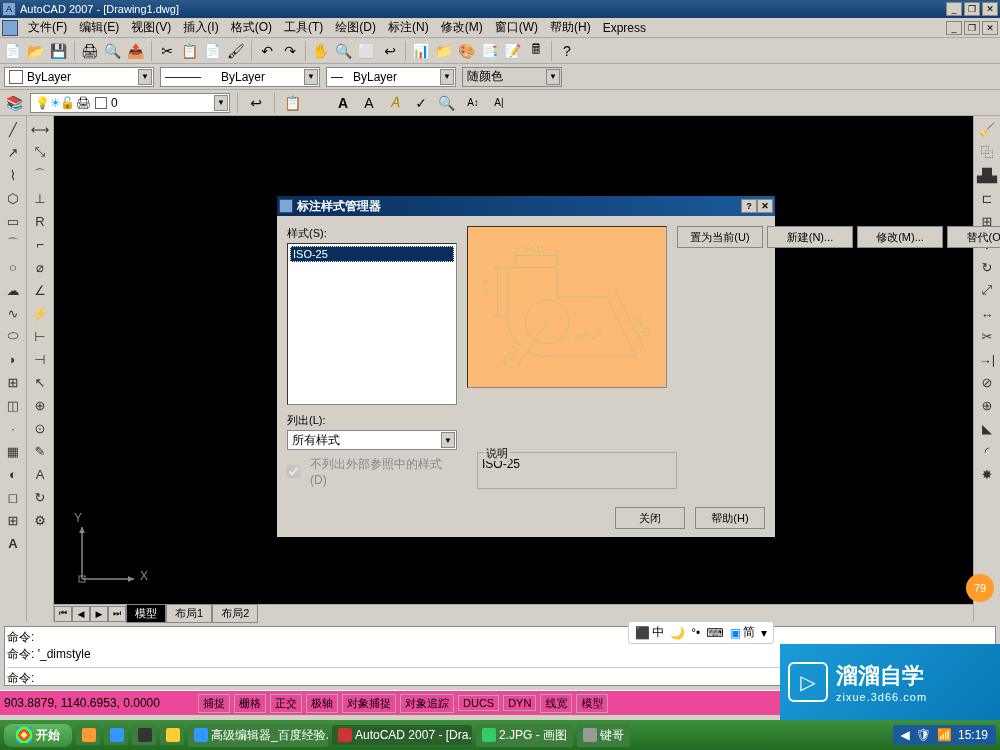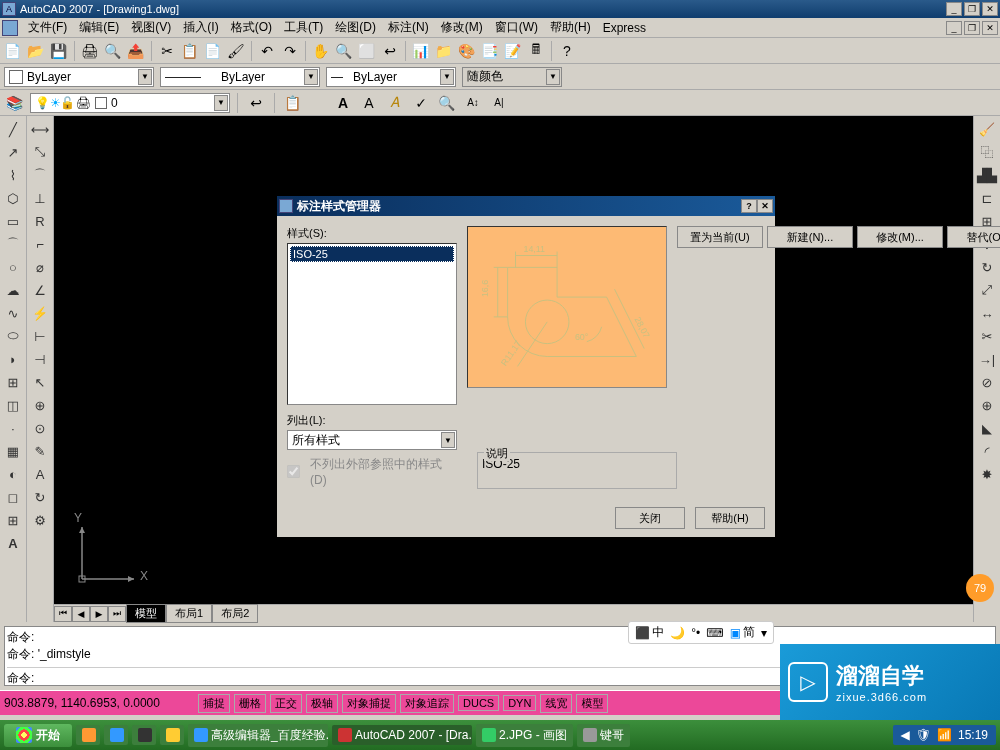--- a/index.html
+++ b/index.html
@@ -47,21 +47,21 @@
 
 .cmdarea { height: 60px; background: #fff; border: 1px solid #888; margin: 4px; overflow: hidden; font-family: monospace; font-size: 12px; padding: 2px; }
 .cmdline { display: block; }
 
 
 .statusbar { height: 20px; background: #ec4899; display: flex; align-items: center; padding: 12px 4px; border-top: 1px solid #fff; font-size: 11px; gap: 4px; }
 .sbtn { padding: 1px 4px; border: 1px solid #aaa; cursor: pointer; font-size: 11px; }
 
 
 .taskbar { position: absolute; bottom: 0; left: 0; right: 0; height: 30px; background: linear-gradient(to bottom, #3c8f3c, #226b22); display: flex; align-items: center; padding: 0 4px; gap: 4px; }
-.start { background: linear-gradient(to bottom, #5fb85f, #3c8f3c); color: #fff; padding: 3px 12px; border-radius: 3px; font-weight: bold; cursor: pointer; font-size: 12px; display: flex; align-items: center; gap: 4px; }
+.start { background: linear-gradient(to bottom, #5fb85f, #3c8f3c); color: #fff; padding: 3px 12px; border-radius: 8px; font-weight: bold; cursor: pointer; font-size: 12px; display: flex; align-items: center; gap: 4px; }
 .start::before { content: ""; width: 16px; height: 16px; background: radial-gradient(circle, #ff6 25%, #f44 25% 50%, #4f4 50% 75%, #48f 75%); border-radius: 2px; }
 .tasktab { background: #3c7f3c; color: #fff; padding: 3px 6px; border-radius: 2px; cursor: pointer; font-size: 11px; max-width: 140px; overflow: hidden; white-space: nowrap; display: flex; align-items: center; gap: 3px; }
 .tasktab.active { background: #2a5f2a; }
 .tasktab .ticon { width: 14px; height: 14px; background: #fff; border-radius: 2px; flex-shrink: 0; }
 .tray { margin-left: auto; background: #1a5a9a; color: #fff; padding: 3px 8px; border-radius: 2px; display: flex; align-items: center; gap: 6px; font-size: 11px; }
 
 
 .dialog { position: absolute; left: 276px; top: 195px; width: 500px; background: #d4d0c8; border: 1px solid #000; box-shadow: 2px 2px 5px rgba(0,0,0,0.4); z-index: 100; }
 .dlg-title { background: linear-gradient(to right, #0a2e5c, #1a5a9a); height: 20px; color: #fff; display: flex; align-items: center; padding: 0 2px; font-weight: bold; font-size: 11px; }
 .dlg-title .icon { width: 14px; height: 14px; background: #7aa8d4; margin-right: 4px; border: 1px solid #447; }

